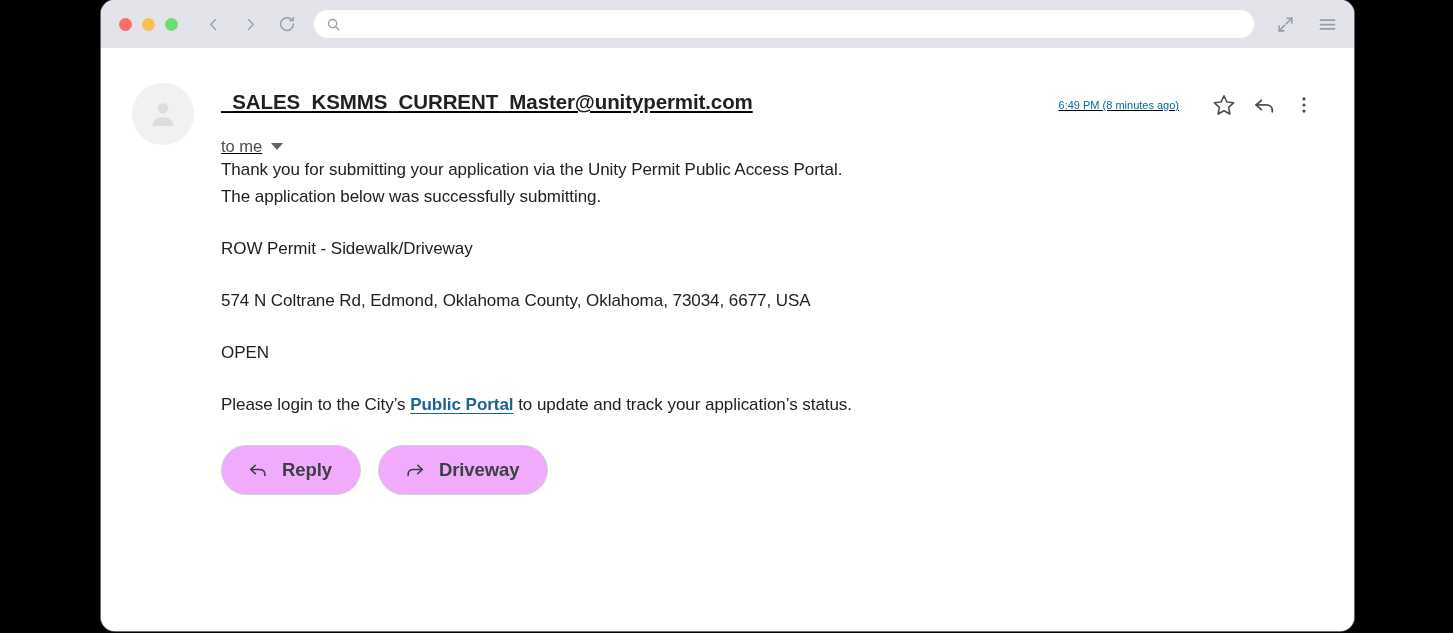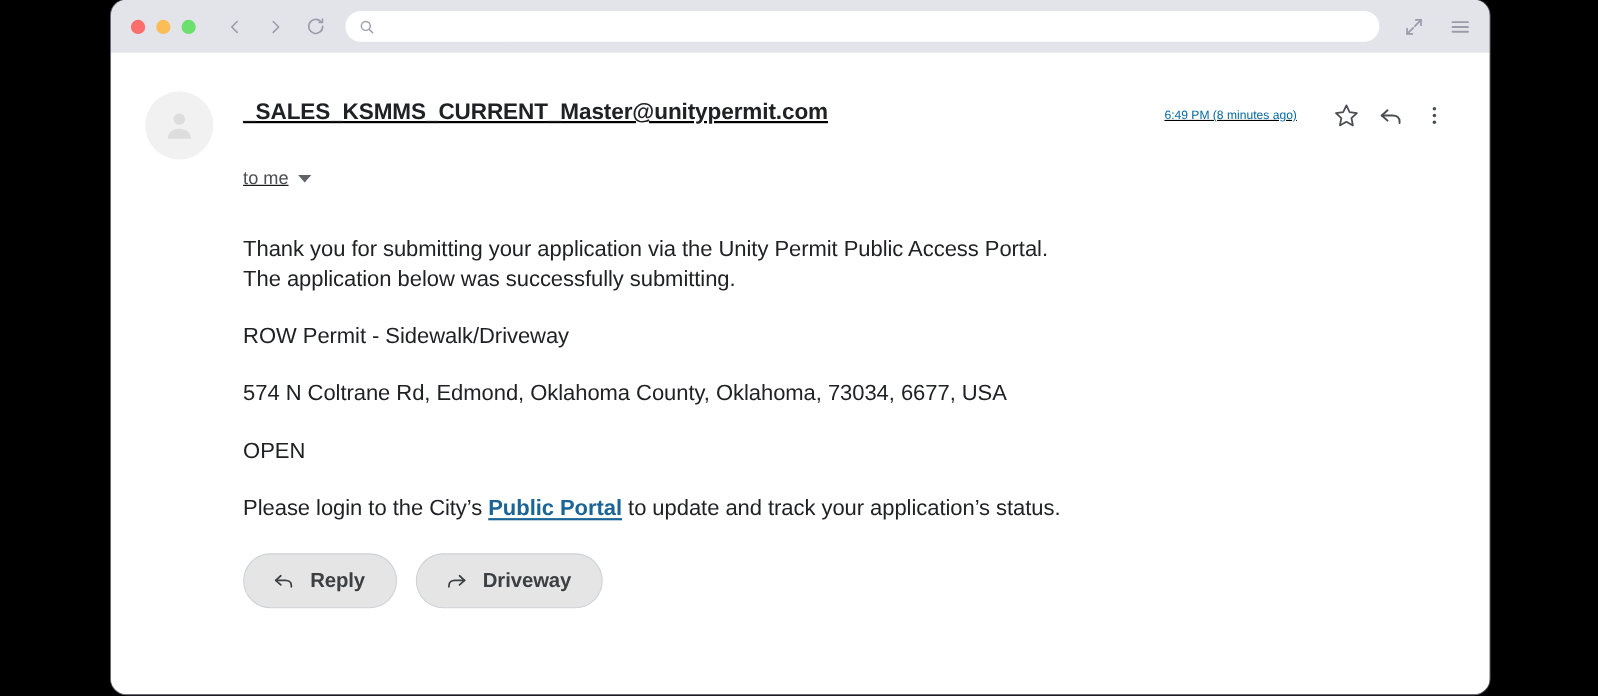--- a/index.html
+++ b/index.html
@@ -174,40 +174,39 @@
   .act-icon {
     width: 40px; height: 36px;
     display: flex; align-items: center; justify-content: center;
     cursor: pointer;
   }
 
   .tome-row {
     display: flex;
     align-items: center;
     gap: 9px;
-    margin-top: 30px;
+    margin-top: 14px;
   }
   .tome-label {
     font-size: 16.5px;
     color: #4a4d52;
   }
   .caret {
     width: 0; height: 0;
     border-left: 6px solid transparent;
     border-right: 6px solid transparent;
     border-top: 7px solid #5f6368;
     cursor: pointer;
   }
 
   
   .mail-body {
     padding: 0 30px 0 120px;
-    margin-top: 42px;
     color: #202124;
-    font-size: 20px;
+    font-size: 17px;
     line-height: 27px;
     letter-spacing: -0.05px;
   }
 
   .mail-body p { margin: 0 0 25px 0; }
 
   .portal-link {
     color: #1a6496;
     text-decoration: underline;
     text-underline-offset: 3px;
@@ -219,21 +218,21 @@
   .actions {
     display: flex;
     gap: 17px;
     padding: 0 0 0 120px;
     margin-top: 27px;
   }
   .action-btn {
     height: 50px;
     border: 1px solid #cfd2d6;
     border-radius: 25px;
-    background: #e5e5e5;
+    background: #f0abfc;
     display: inline-flex;
     align-items: center;
     gap: 13px;
     padding: 0 28px 0 25px;
     font-family: "Liberation Sans", sans-serif;
     font-size: 18.5px;
     font-weight: bold;
     color: #3c4043;
     cursor: pointer;
     letter-spacing: -0.1px;

